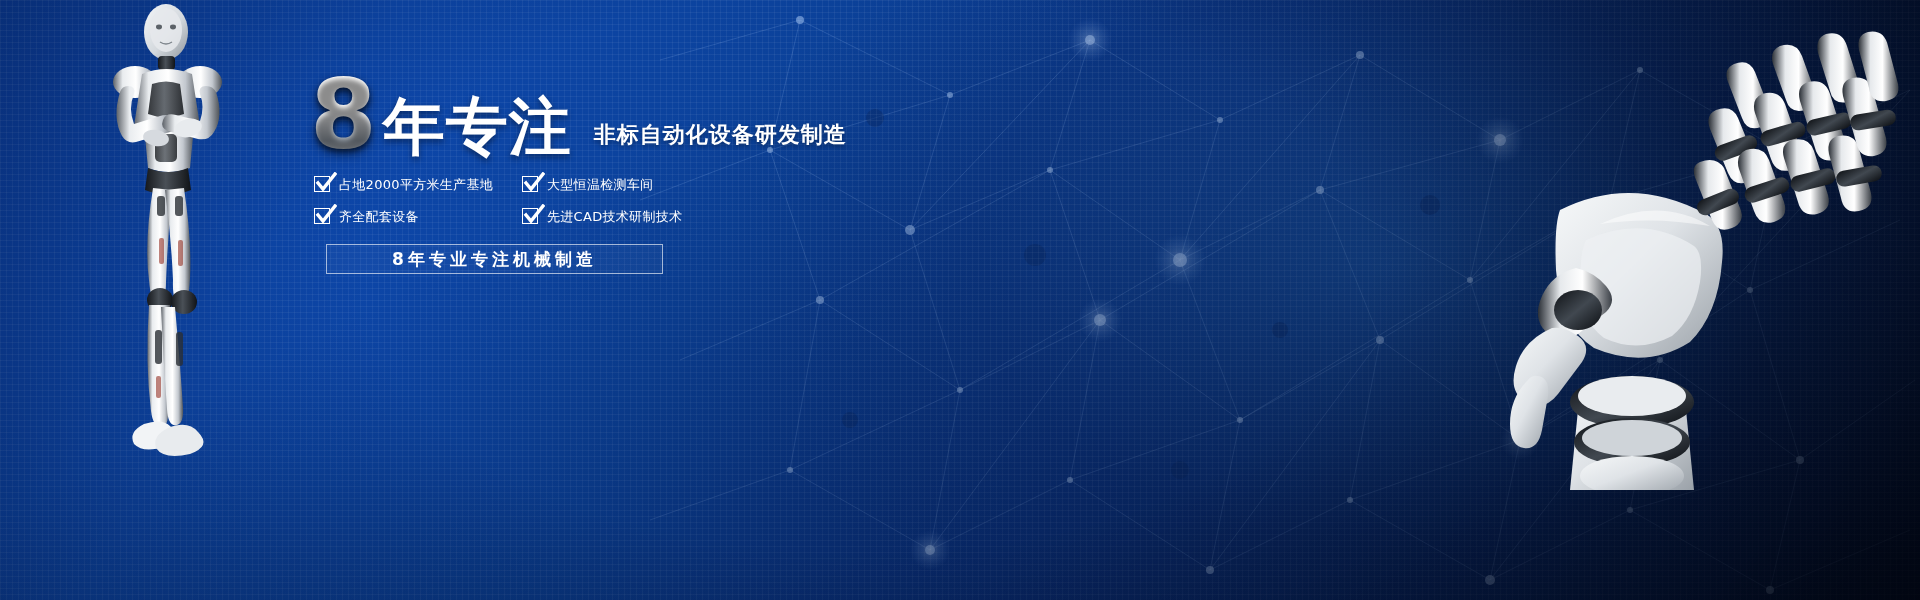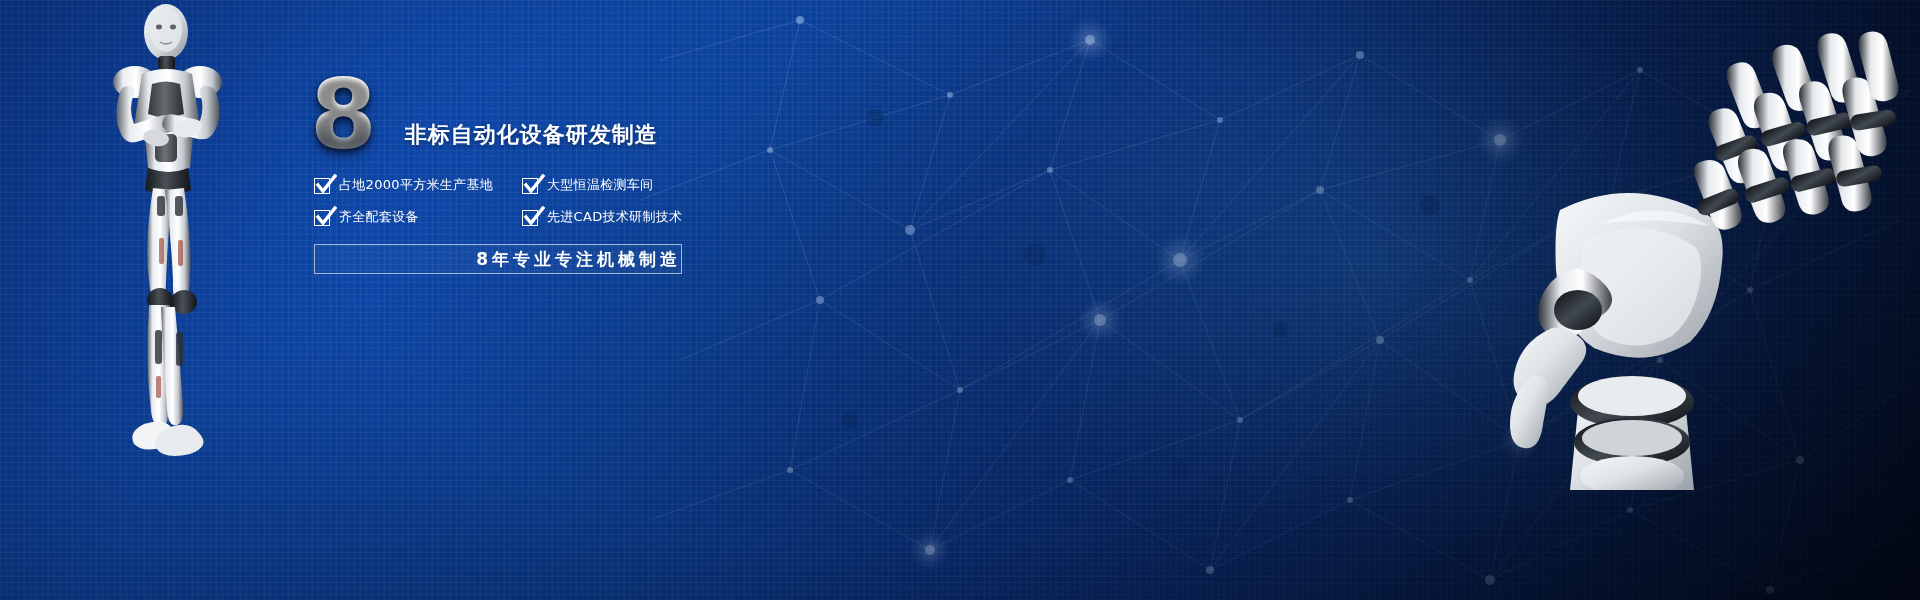--- a/index.html
+++ b/index.html
@@ -134,48 +134,48 @@
   .feature-grid {
     margin-top: 18px;
     margin-left: 4px;
     display: grid;
     grid-template-columns: 208px 230px;
     grid-row-gap: 14px;
     grid-column-gap: 0px;
   }
   .feature-item {
     display: flex;
-    align-items: flex-end;
+    align-items: flex-start;
     gap: 9px;
   }
   .check-box {
     width: 16px; height: 16px;
     border: 1px solid #ffffff;
     position: relative;
     flex: 0 0 auto;
     background: transparent;
   }
   .check-box svg { position: absolute; left: 0px; top: -5px; }
   .feature-label {
     font-family: "DejaVu Sans", sans-serif;
     font-size: 13px;
     color: #ffffff;
     letter-spacing: 0.3px;
     white-space: nowrap;
   }
 
   .slogan-box {
     margin-top: 18px;
-    margin-left: 4px;
-    width: 368px;
+    margin-left: 16px;
+    width: 337px;
     height: 30px;
     border: 1px solid rgba(255,255,255,0.62);
     display: flex;
     align-items: center;
-    justify-content: flex-end;
+    justify-content: center;
     background: rgba(255,255,255,0.03);
   }
   .slogan-text {
     font-family: "DejaVu Sans", sans-serif;
     font-size: 17px;
     font-weight: 700;
     color: #ffffff;
     letter-spacing: 4px;
     white-space: nowrap;
   }
@@ -408,20 +408,21 @@
   </svg>
 
   <div class="grid-overlay"></div>
   <div class="grid-fade"></div>
   <div class="vignette"></div>
 
   <div class="content">
 
     <div class="headline-row">
       <span class="big-number">8</span>
+      <span class="headline-cn">年专注</span>
       <span class="headline-sub">非标自动化设备研发制造</span>
     </div>
 
 
     <div class="feature-grid">
 
       <div class="feature-item">
         <span class="check-box">
           <svg width="22" height="22" viewBox="0 0 22 22">
             <path d="M3 11 L8 17 L20 2" stroke="#ffffff" stroke-width="3.4" fill="none" stroke-linecap="square"></path>

